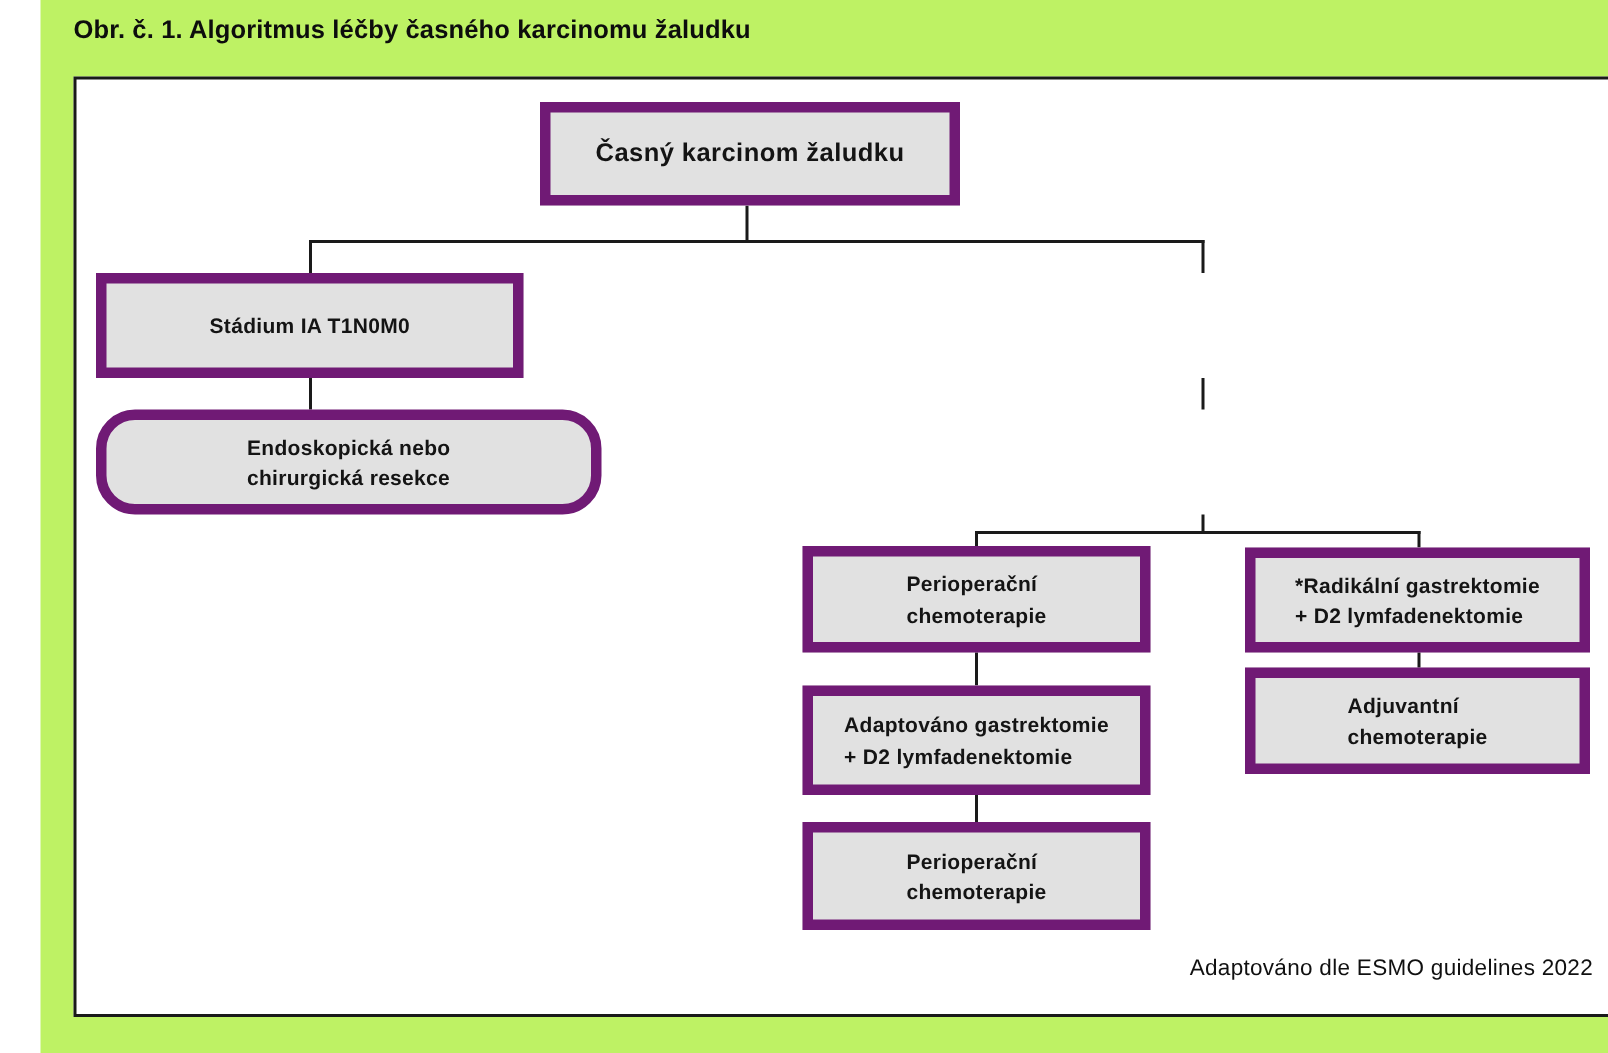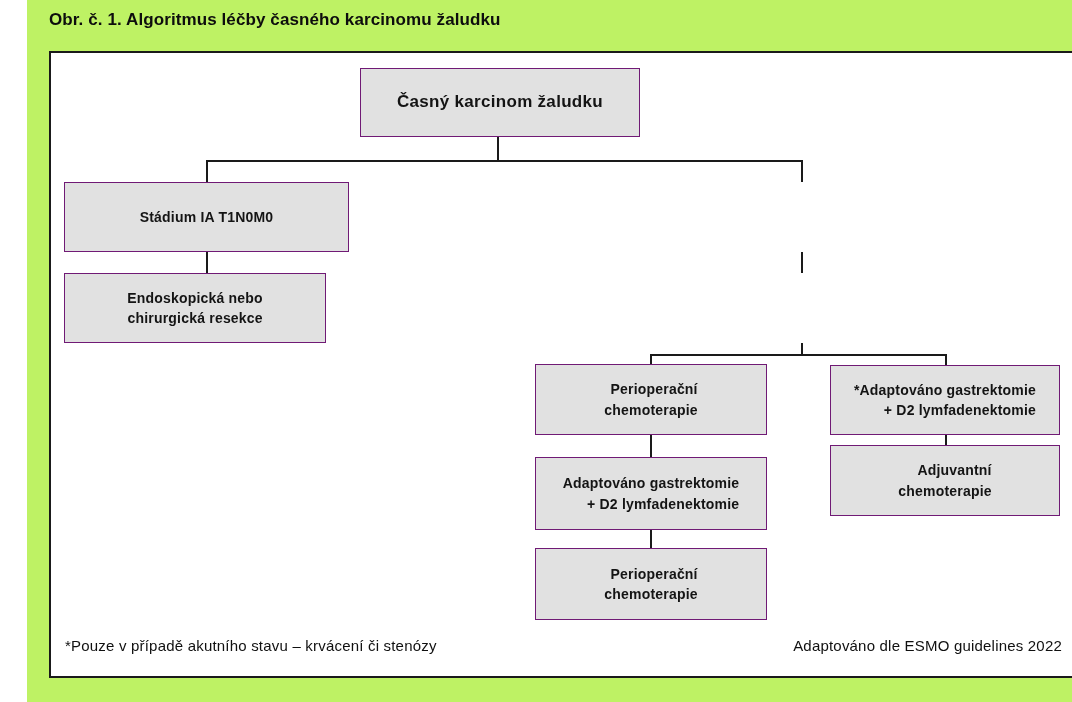--- a/index.html
+++ b/index.html
@@ -16,29 +16,29 @@
     position:absolute;left:22px;top:10px;
     font-size:17px;font-weight:700;color:#0d0d0d;
     letter-spacing:.1px;
   }
   .frame{
     position:absolute;left:22px;top:51px;width:1026px;height:627px;
     border:2px solid #1a1a1a;background:#ffffff;box-sizing:border-box;
   }
   .node{
     position:absolute;box-sizing:border-box;
-    background:#e1e1e1;border:1px solid #701a75;
+    background:#e1e1e1;border:7px solid #701a75;
     display:flex;align-items:center;justify-content:center;
-    text-align:right;white-space:pre-line;
+    text-align:left;white-space:pre-line;
     font-size:14px;font-weight:700;color:#141414;
     line-height:1.45;letter-spacing:.2px;
   }
   .n-root{left:333px;top:68px;width:280px;height:69px;font-size:17px;letter-spacing:.3px;}
   .n-stage-ia{left:37px;top:182px;width:285px;height:70px;}
-  .n-endoscopic{left:37px;top:273px;width:262px;height:70px;}
+  .n-endoscopic{left:37px;top:273px;width:337px;height:70px;border-radius:26px;}
   .n-stage-ib{left:631px;top:182px;width:287px;height:70px;}
   .n-multimodal{left:631px;top:273px;width:287px;height:70px;}
   .n-periop1{left:508px;top:364px;width:232px;height:71px;}
   .n-radstar{left:803px;top:365px;width:230px;height:70px;}
   .n-radical{left:508px;top:457px;width:232px;height:73px;}
   .n-adjuvant{left:803px;top:445px;width:230px;height:71px;}
   .n-periop2{left:508px;top:548px;width:232px;height:72px;}
   .line{position:absolute;background:#1a1a1a;}
   .c-v1{left:470px;top:137px;width:2px;height:24px;}
   .c-h1{left:179px;top:160px;width:597px;height:2px;}
@@ -82,25 +82,24 @@
   <div class="line c-v9"></div>
   <div class="line c-v10"></div>
   <div class="line c-v11"></div>
 
   <div class="node n-root">Časný karcinom žaludku</div>
   <div class="node n-stage-ia">Stádium IA T1N0M0</div>
   <div class="node n-endoscopic">Endoskopická nebo
 chirurgická resekce</div>
   <div class="node n-periop1">Perioperační
 chemoterapie</div>
-  <div class="node n-radstar">*Adaptováno gastrektomie
+  <div class="node n-radstar">*Radikální gastrektomie
 + D2 lymfadenektomie</div>
   <div class="node n-radical">Adaptováno gastrektomie
 + D2 lymfadenektomie</div>
   <div class="node n-adjuvant">Adjuvantní
 chemoterapie</div>
   <div class="node n-periop2">Perioperační
 chemoterapie</div>
 
-  <div class="footnote fn-left">*Pouze v případě akutního stavu – krvácení či stenózy</div>
   <div class="footnote fn-right">Adaptováno dle ESMO guidelines 2022</div>
 
 </div>
 
 </body></html>

